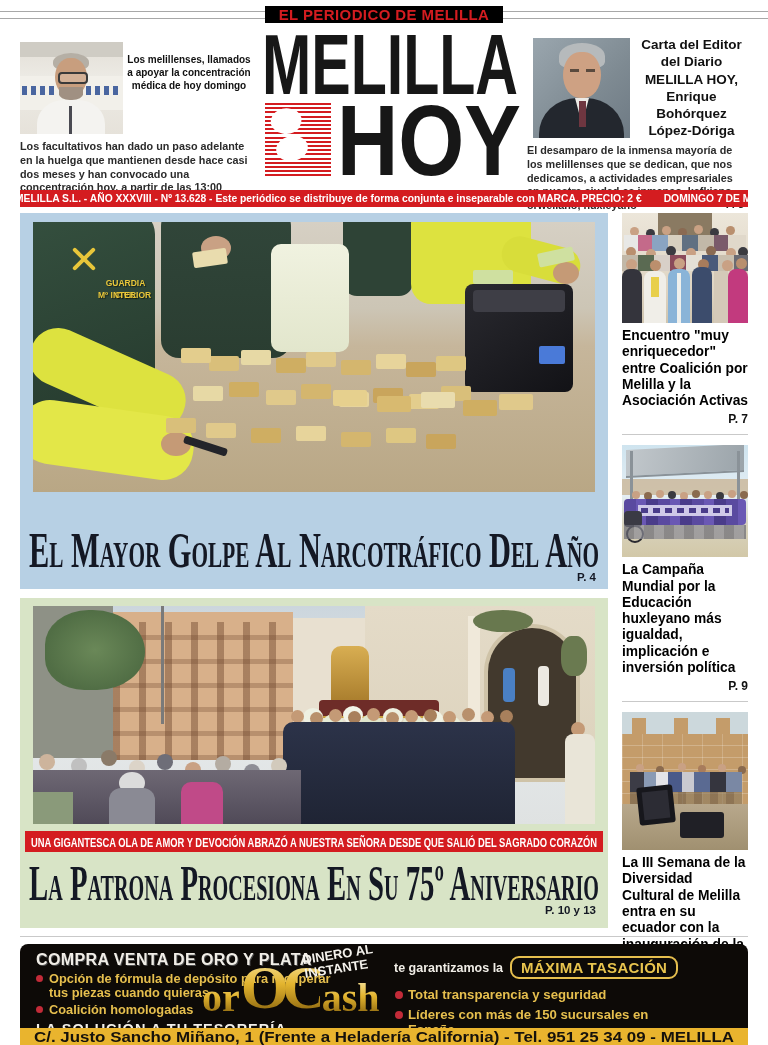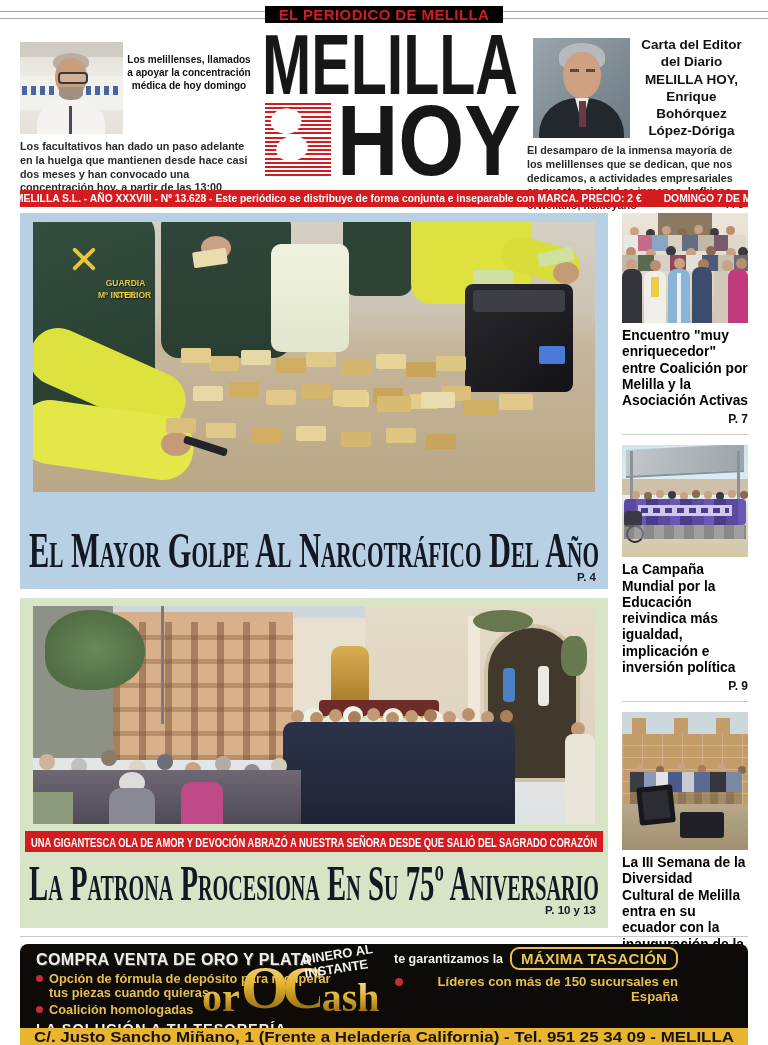--- a/index.html
+++ b/index.html
@@ -60,21 +60,21 @@
   .ad-bullet::before{content:"";position:absolute;left:0;top:3px;width:7px;height:7px;border-radius:50%;background:#c22b38;}
   .ad-tag{font-size:14.5px;font-weight:bold;color:#f2f0ea;letter-spacing:1px;margin-top:5px;}
   .gold{background:linear-gradient(180deg,#f7e7a8 0%,#e3b42e 45%,#9a7314 85%,#c6961f 100%);
         -webkit-background-clip:text;background-clip:text;color:transparent;font-family:"Liberation Serif",serif;font-weight:bold;}
   .ad-logo{position:absolute;left:182px;top:12px;display:flex;align-items:flex-end;line-height:1;}
   .lg-or{font-size:40px;}
   .lg-oc{font-size:62px;letter-spacing:-7px;margin:0 2px 0 1px;}
   .lg-ash{font-size:40px;}
   .ad-dinero{position:absolute;left:283px;top:2px;width:92px;transform:rotate(-9deg);color:#f4f2ec;
              font-size:13px;font-weight:bold;line-height:1.05;}
-  .ad-right{position:absolute;left:374px;top:3px;width:348px;text-align:right;}
+  .ad-right{position:absolute;left:374px;top:12px;width:348px;}
   .ad-grow{display:flex;align-items:center;gap:7px;}
   .ad-glabel{color:#f0ede6;font-weight:bold;font-size:12.5px;white-space:nowrap;}
   .ad-badge{border:2px solid #e6bf4e;border-radius:9px;padding:1px 9px;color:#e8c44e;font-weight:bold;
             font-size:15px;letter-spacing:.3px;white-space:nowrap;}
   .ad-feat{position:relative;padding-left:14px;color:#e6bf4e;font-weight:bold;font-size:13.2px;line-height:1.12;margin-top:5px;}
   .ad-feat::before{content:"";position:absolute;left:1px;top:3px;width:8px;height:8px;border-radius:50%;background:#c22b38;}
   .ad-goldbar{position:absolute;left:0;top:84px;width:728px;height:17px;background:#e9b42e;}
   .ad-goldbar text{font-family:"Liberation Sans",sans-serif;font-weight:bold;fill:#16120c;}
 </style>
 </head>
@@ -212,21 +212,21 @@
         <div style="left:115px;top:6px;width:3px;height:58px;background:#8a9298"></div>
         <div style="left:10px;top:46px;width:8px;height:8px;border-radius:50%;background:#c9a184;box-shadow:12px 1px 0 #8a6a4e,24px -1px 0 #c9a184,36px 0 0 #3a3a40,48px 1px 0 #c9a184,60px -1px 0 #8a6a4e,72px 0 0 #c9a184,84px 1px 0 #3a3a40,96px -1px 0 #c9a184,108px 0 0 #8a6a4e"></div>
         <div style="left:2px;top:54px;width:122px;height:26px;background:repeating-linear-gradient(90deg,#5a4aa0 0 12px,#6a58b4 12px 22px,#4a3c8a 22px 34px);border-radius:4px"></div>
         <div style="left:16px;top:60px;width:94px;height:11px;background:#cfc9e8">
           <div style="left:3px;top:3px;width:88px;height:5px;background:repeating-linear-gradient(90deg,#4a3c8a 0 7px,transparent 7px 12px)"></div>
         </div>
         <div style="left:2px;top:66px;width:18px;height:16px;background:#3a3a44;border-radius:4px"></div>
         <div style="left:4px;top:80px;width:14px;height:14px;border:2.5px solid #2a2a30;border-radius:50%"></div>
         <div style="left:2px;top:80px;width:122px;height:14px;background:repeating-linear-gradient(90deg,#6a6a74 0 10px,#8a8a94 10px 20px);opacity:.7"></div>
       </div>
-      <div class="sb-head">La Campaña Mundial por la Educación reivindica más igualdad, implicación e inversión política</div>
+      <div class="sb-head">La Campaña Mundial por la Educación huxleyano más igualdad, implicación e inversión política</div>
       <div class="sb-pref">P. 9</div>
       <hr class="sb-sep">
     </div>
 
     <div>
       <div class="sb-ph" style="height:138px">
         <div style="left:0;top:0;width:126px;height:138px;background:#c49c6a"></div>
         <div style="left:0;top:0;width:126px;height:22px;background:#ccd8dc"></div>
         <div style="left:10px;top:6px;width:14px;height:16px;background:#c49c6a"></div>
         <div style="left:52px;top:6px;width:14px;height:16px;background:#c49c6a"></div>
@@ -303,20 +303,21 @@
         <span class="gold lg-or">or</span>
           <span class="gold lg-oc">OC</span>
           <span class="gold lg-ash">ash</span>
       </div>
       <div class="ad-dinero">DINERO AL INSTANTE</div>
       <div class="ad-right">
         <div class="ad-grow">
           <span class="ad-glabel">te garantizamos la</span>
           <span class="ad-badge">MÁXIMA TASACIÓN</span>
         </div>
+        <div class="ad-feat" style="margin-top:9px">Total transparencia y seguridad</div>
         <div class="ad-feat" style="width:270px">Líderes con más de 150 sucursales en España</div>
       </div>
     </div>
     <div class="ad-goldbar">
       <svg width="728" height="17">
           <text x="364" y="13.5" font-size="15" text-anchor="middle" textLength="700" lengthAdjust="spacingAndGlyphs">C/. Justo Sancho Miñano, 1 (Frente a Heladería California) - Tel. 951 25 34 09 - MELILLA</text>
         </svg>
     </div>
   </div>
 

